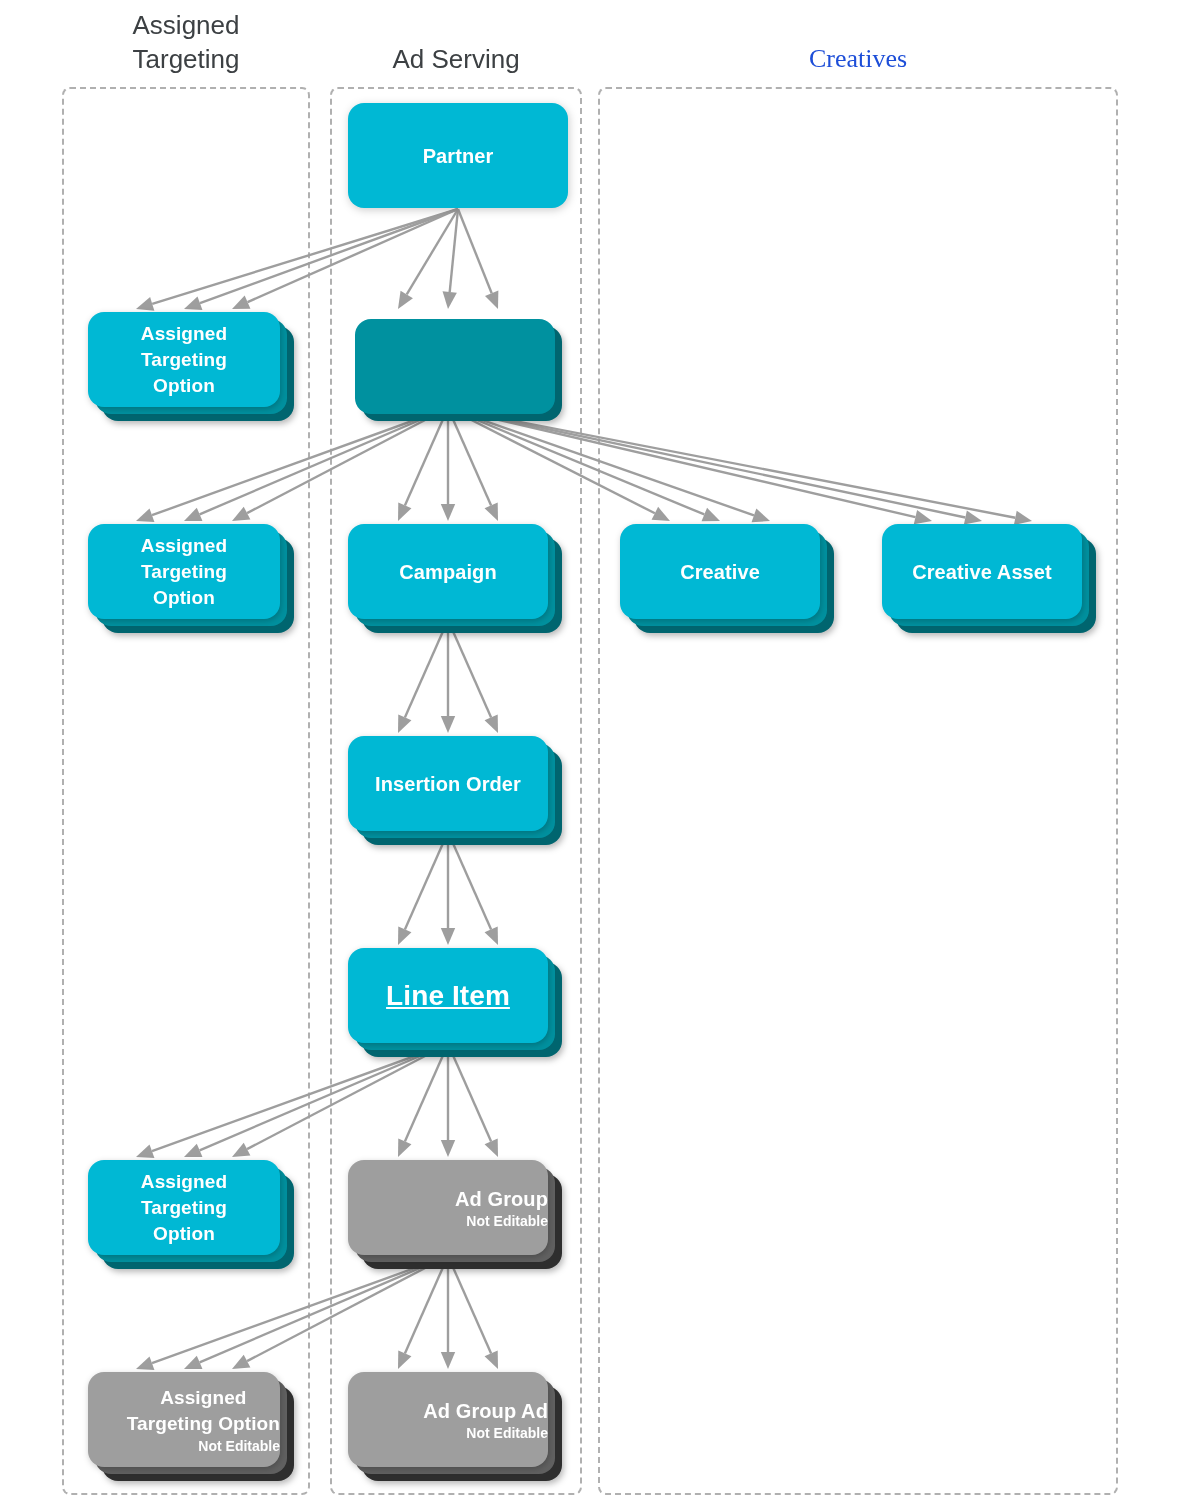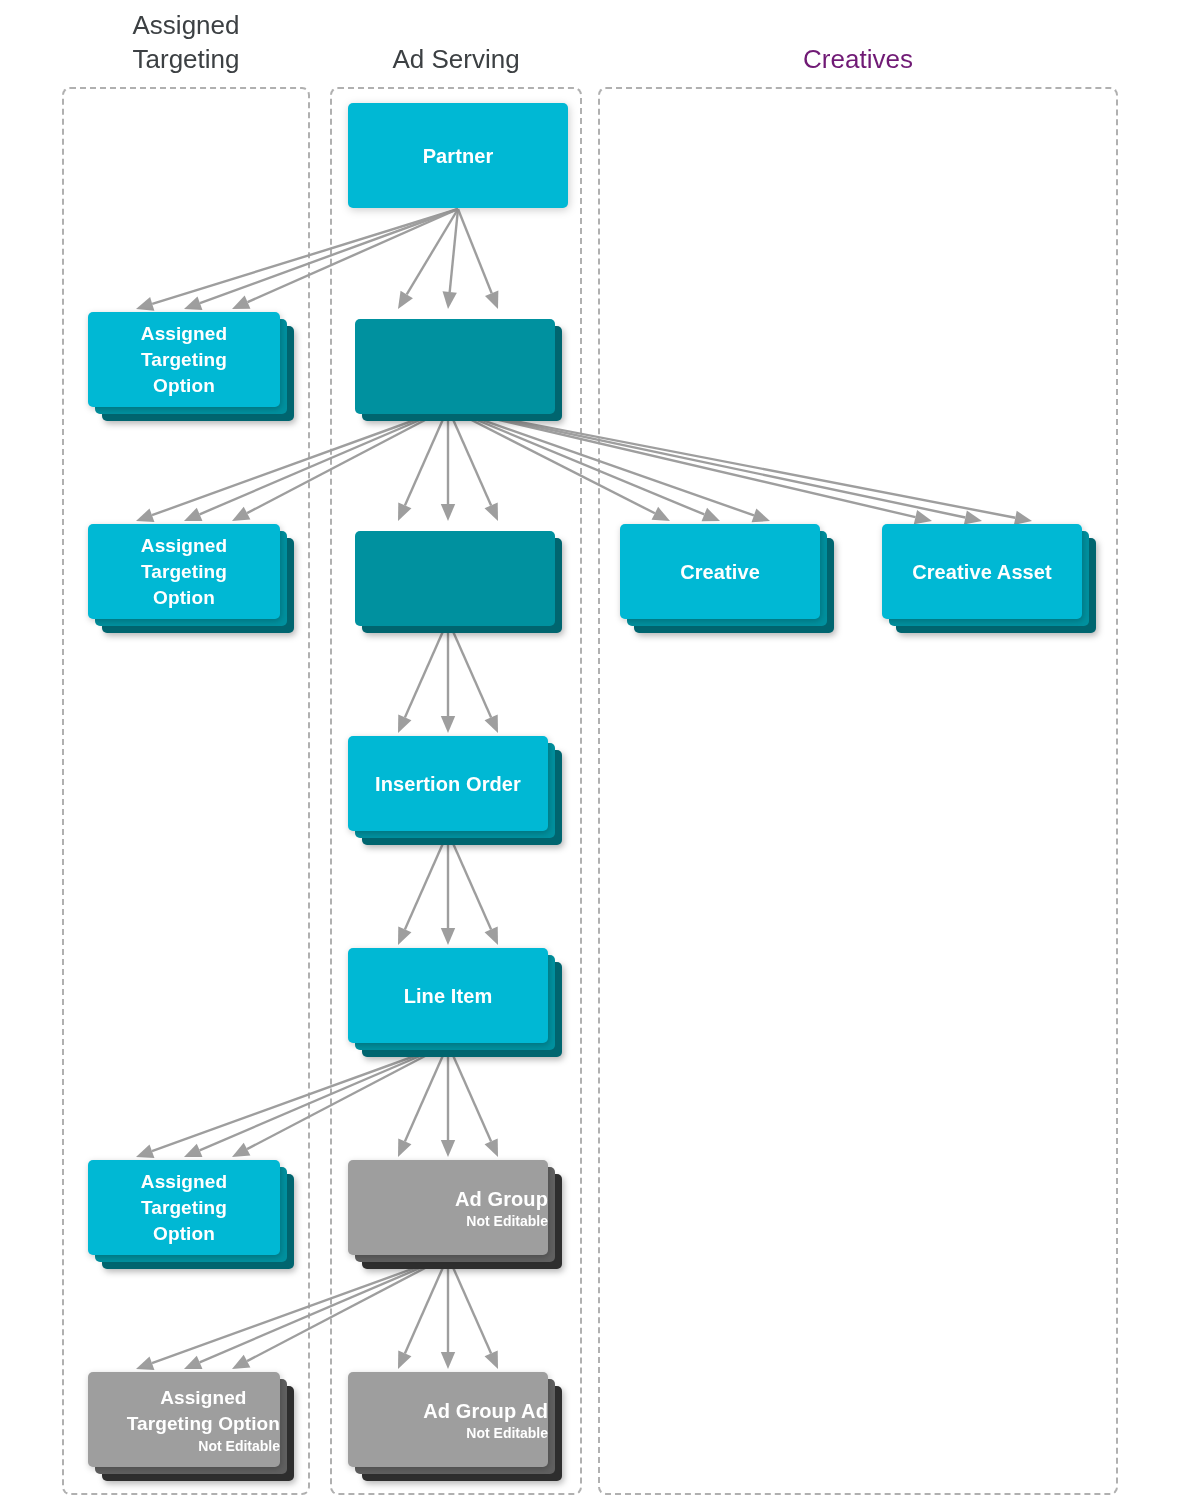--- a/index.html
+++ b/index.html
@@ -46,21 +46,21 @@
     height: 1508px;
     pointer-events: none;
   }
 
   
   .node {
     position: absolute;
   }
   .layer {
     position: absolute;
-    border-radius: 5px;
+    border-radius: 16px;
     box-sizing: border-box;
   }
   .layer.back  { filter: drop-shadow(2px 3px 3px rgba(0,0,0,0.28)); }
   .layer.front {
     display: flex;
     flex-direction: column;
     align-items: center;
     justify-content: center;
     filter: drop-shadow(1px 2px 3px rgba(0,0,0,0.22));
   }
@@ -101,21 +101,21 @@
   <div id="groups">
       <div class="col-group" style="left: 62px; top: 87px; width: 248px; height: 1408px; border-color: rgb(176, 176, 176);"></div>
       <div class="col-group" style="left: 330px; top: 87px; width: 252px; height: 1408px; border-color: rgb(176, 176, 176);"></div>
       <div class="col-group" style="left: 598px; top: 87px; width: 520px; height: 1408px; border-color: rgb(176, 176, 176);"></div>
     </div>
 
   <div id="headers">
       <div class="col-header" style="left: 62px; top: 8px; width: 248px; color: rgb(60, 64, 67);">Assigned
 Targeting</div>
       <div class="col-header" style="left: 330px; top: 42px; width: 252px; color: rgb(60, 64, 67);">Ad Serving</div>
-      <div class="col-header" style="left: 598px; top: 42px; width: 520px; color: #701a75;">Creatives</div>
+      <div class="col-header" style="left: 598px; top: 42px; width: 520px; color: #1d4ed8; font-family: Liberation Serif, serif;">Creatives</div>
     </div>
 
   <svg id="arrows" viewBox="0 0 1184 1508" xmlns="http://www.w3.org/2000/svg">
       <g>
         <line x1="458.00" y1="209.00" x2="152.24" y2="303.96" stroke="#9e9e9e" stroke-width="2.4" stroke-linecap="butt"></line>
         <polygon points="136,309 150.10,297.08 154.37,310.83" fill="#9e9e9e"></polygon>
         <line x1="458.00" y1="209.00" x2="199.97" y2="303.17" stroke="#9e9e9e" stroke-width="2.4" stroke-linecap="butt"></line>
         <polygon points="184,309 197.50,296.41 202.44,309.94" fill="#9e9e9e"></polygon>
         <line x1="458.00" y1="209.00" x2="247.55" y2="302.12" stroke="#9e9e9e" stroke-width="2.4" stroke-linecap="butt"></line>
         <polygon points="232,309 244.63,295.54 250.46,308.71" fill="#9e9e9e"></polygon>
@@ -234,20 +234,23 @@
         <div class="layer mid" style="left: 7px; top: 7px; width: 192px; height: 95px;"></div>
         <div class="layer front" style="left: 0px; top: 0px; width: 192px; height: 95px;">
           <div class="node-title" style="font-size: 19px; color: rgb(255, 255, 255);">Assigned
 Targeting
 Option</div>
         </div>
       </div>
       <div class="node teal" style="left: 348px; top: 524px; width: 214px; height: 109px;">
         <div class="layer back" style="left: 14px; top: 14px; width: 200px; height: 95px;"></div>
         <div class="layer mid" style="left: 7px; top: 7px; width: 200px; height: 95px;"></div>
+        <div class="layer front" style="left: 0px; top: 0px; width: 200px; height: 95px;">
+          <div class="node-title" style="font-size: 20px; color: rgb(255, 255, 255);">Campaign</div>
+        </div>
       </div>
       <div class="node teal" style="left: 620px; top: 524px; width: 235px; height: 109px;">
         <div class="layer back" style="left: 14px; top: 14px; width: 200px; height: 95px;"></div>
         <div class="layer mid" style="left: 7px; top: 7px; width: 200px; height: 95px;"></div>
         <div class="layer front" style="left: 0px; top: 0px; width: 200px; height: 95px;">
           <div class="node-title" style="font-size: 20px; color: rgb(255, 255, 255);">Creative</div>
         </div>
       </div>
       <div class="node teal" style="left: 882px; top: 524px; width: 214px; height: 85px;">
         <div class="layer back" style="left: 14px; top: 14px; width: 200px; height: 95px;"></div>
@@ -260,21 +263,21 @@
         <div class="layer back" style="left: 14px; top: 14px; width: 200px; height: 95px;"></div>
         <div class="layer mid" style="left: 7px; top: 7px; width: 200px; height: 95px;"></div>
         <div class="layer front" style="left: 0px; top: 0px; width: 200px; height: 95px;">
           <div class="node-title" style="font-size: 20px; color: rgb(255, 255, 255);">Insertion Order</div>
         </div>
       </div>
       <div class="node teal" style="left: 348px; top: 948px; width: 214px; height: 109px;">
         <div class="layer back" style="left: 14px; top: 14px; width: 200px; height: 95px;"></div>
         <div class="layer mid" style="left: 7px; top: 7px; width: 200px; height: 95px;"></div>
         <div class="layer front" style="left: 0px; top: 0px; width: 200px; height: 95px;">
-          <div class="node-title" style="font-size: 20px; color: rgb(255, 255, 255);">Line Item</div>
+          <div class="node-title" style="font-size: 28px; color: rgb(255, 255, 255); text-decoration: underline;">Line Item</div>
         </div>
       </div>
       <div class="node teal" style="left: 88px; top: 1160px; width: 206px; height: 109px;">
         <div class="layer back" style="left: 14px; top: 14px; width: 192px; height: 95px;"></div>
         <div class="layer mid" style="left: 7px; top: 7px; width: 192px; height: 95px;"></div>
         <div class="layer front" style="left: 0px; top: 0px; width: 192px; height: 95px;">
           <div class="node-title" style="font-size: 19px; color: rgb(255, 255, 255);">Assigned
 Targeting
 Option</div>
         </div>

